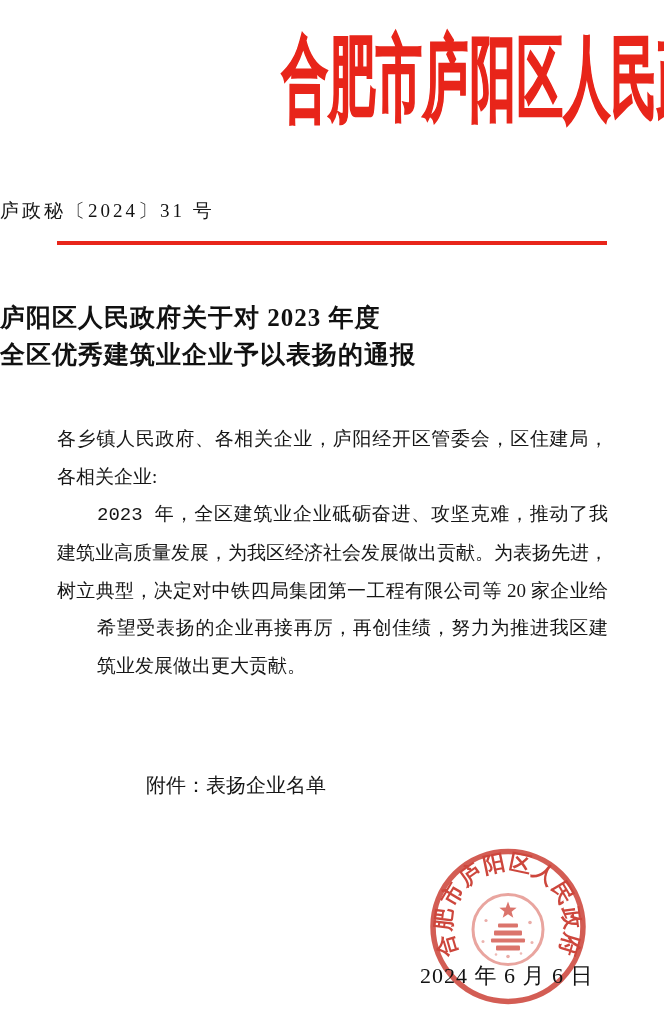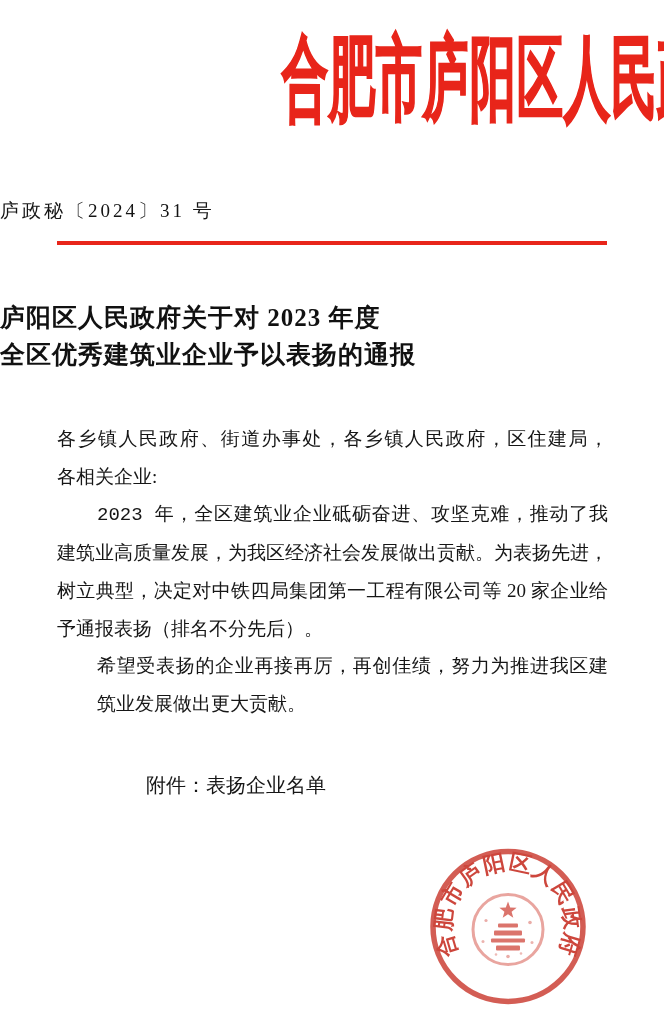--- a/index.html
+++ b/index.html
@@ -93,26 +93,25 @@
   <div class="doc-number">庐政秘〔2024〕31 号</div>
 
   <div class="red-rule"></div>
 
   <div class="doc-title">
     <div>庐阳区人民政府关于对 2023 年度</div>
     <div>全区优秀建筑业企业予以表扬的通报</div>
   </div>
 
   <div class="body-block" id="body-lines">
-      <div class="line fill">各乡镇人民政府、街道办事处，各乡镇人民政府，区住建局，</div>
+      <div class="line fill">各乡镇人民政府、各相关企业，庐阳经开区管委会，区住建局，</div>
       <div class="line">各相关企业:</div>
       <div class="line fill indent">2023 年，全区建筑业企业砥砺奋进、攻坚克难，推动了我区</div>
       <div class="line fill">建筑业高质量发展，为我区经济社会发展做出贡献。为表扬先进，</div>
       <div class="line fill">树立典型，决定对中铁四局集团第一工程有限公司等 20 家企业给</div>
-      <div class="line">予通报表扬（排名不分先后）。</div>
       <div class="line fill indent">希望受表扬的企业再接再厉，再创佳绩，努力为推进我区建</div>
       <div class="line indent">筑业发展做出更大贡献。</div>
     </div>
 
   <div class="attachment">附件：表扬企业名单</div>
 
   <svg class="seal" viewBox="0 0 160 160" xmlns="http://www.w3.org/2000/svg">
 
     <circle cx="80" cy="80" r="75" fill="none" stroke="#c9372c" stroke-width="5.5" opacity="0.88"></circle>
 
@@ -131,14 +130,15 @@
       <circle cx="58" cy="74" r="1.6" opacity="0.6"></circle>
       <circle cx="102" cy="76" r="1.8" opacity="0.6"></circle>
       <circle cx="55" cy="95" r="1.5" opacity="0.55"></circle>
       <circle cx="104" cy="96" r="1.5" opacity="0.55"></circle>
       <circle cx="80" cy="110" r="1.8" opacity="0.6"></circle>
       <circle cx="68" cy="108" r="1.3" opacity="0.5"></circle>
       <circle cx="93" cy="107" r="1.3" opacity="0.5"></circle>
     </g>
   </svg>
 
+  <div class="issue-date">2024 年 6 月 6 日</div>
 
 </div>
 
 </body></html>

